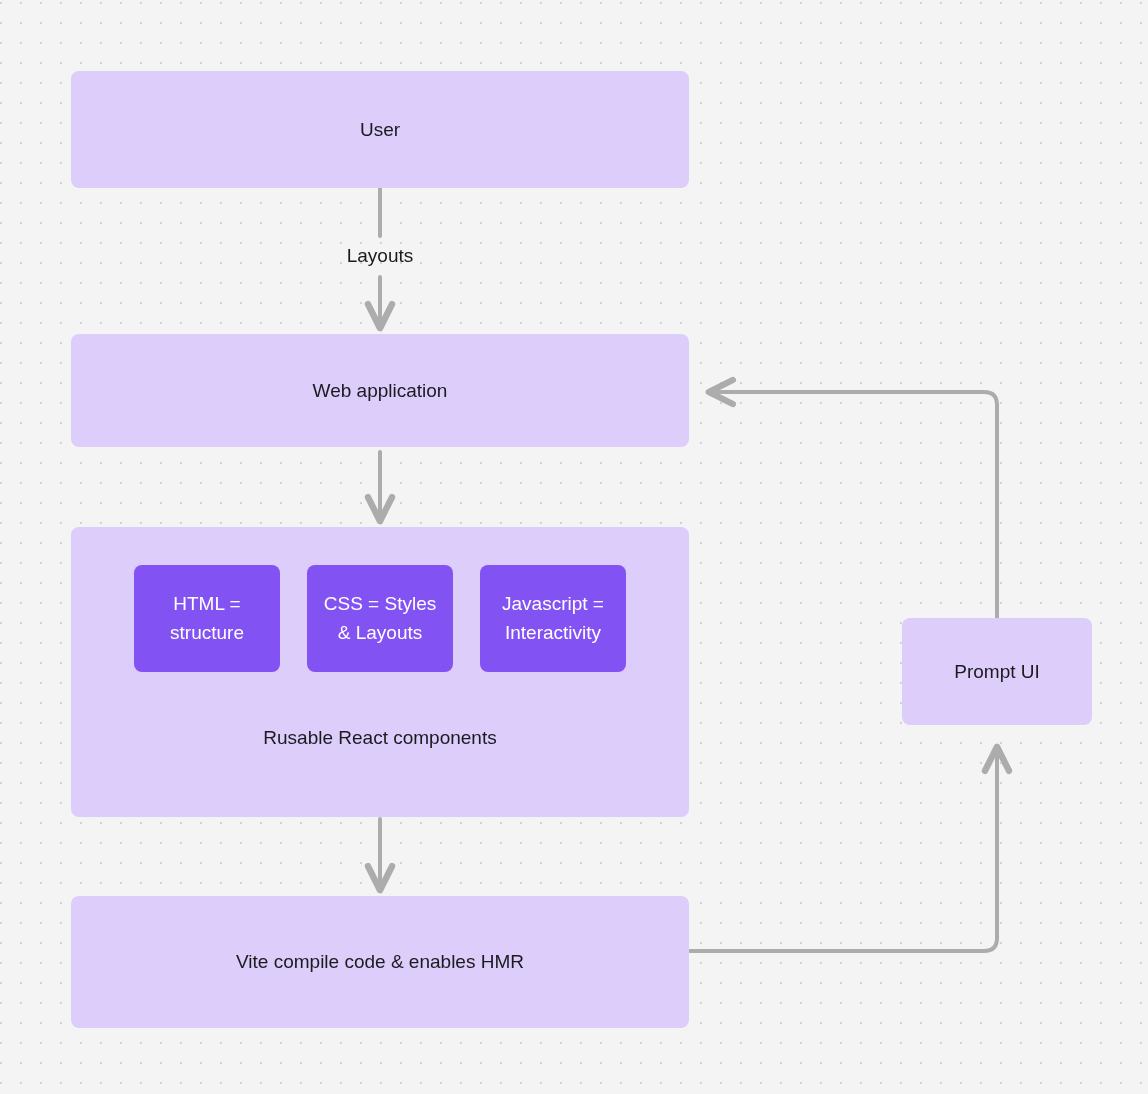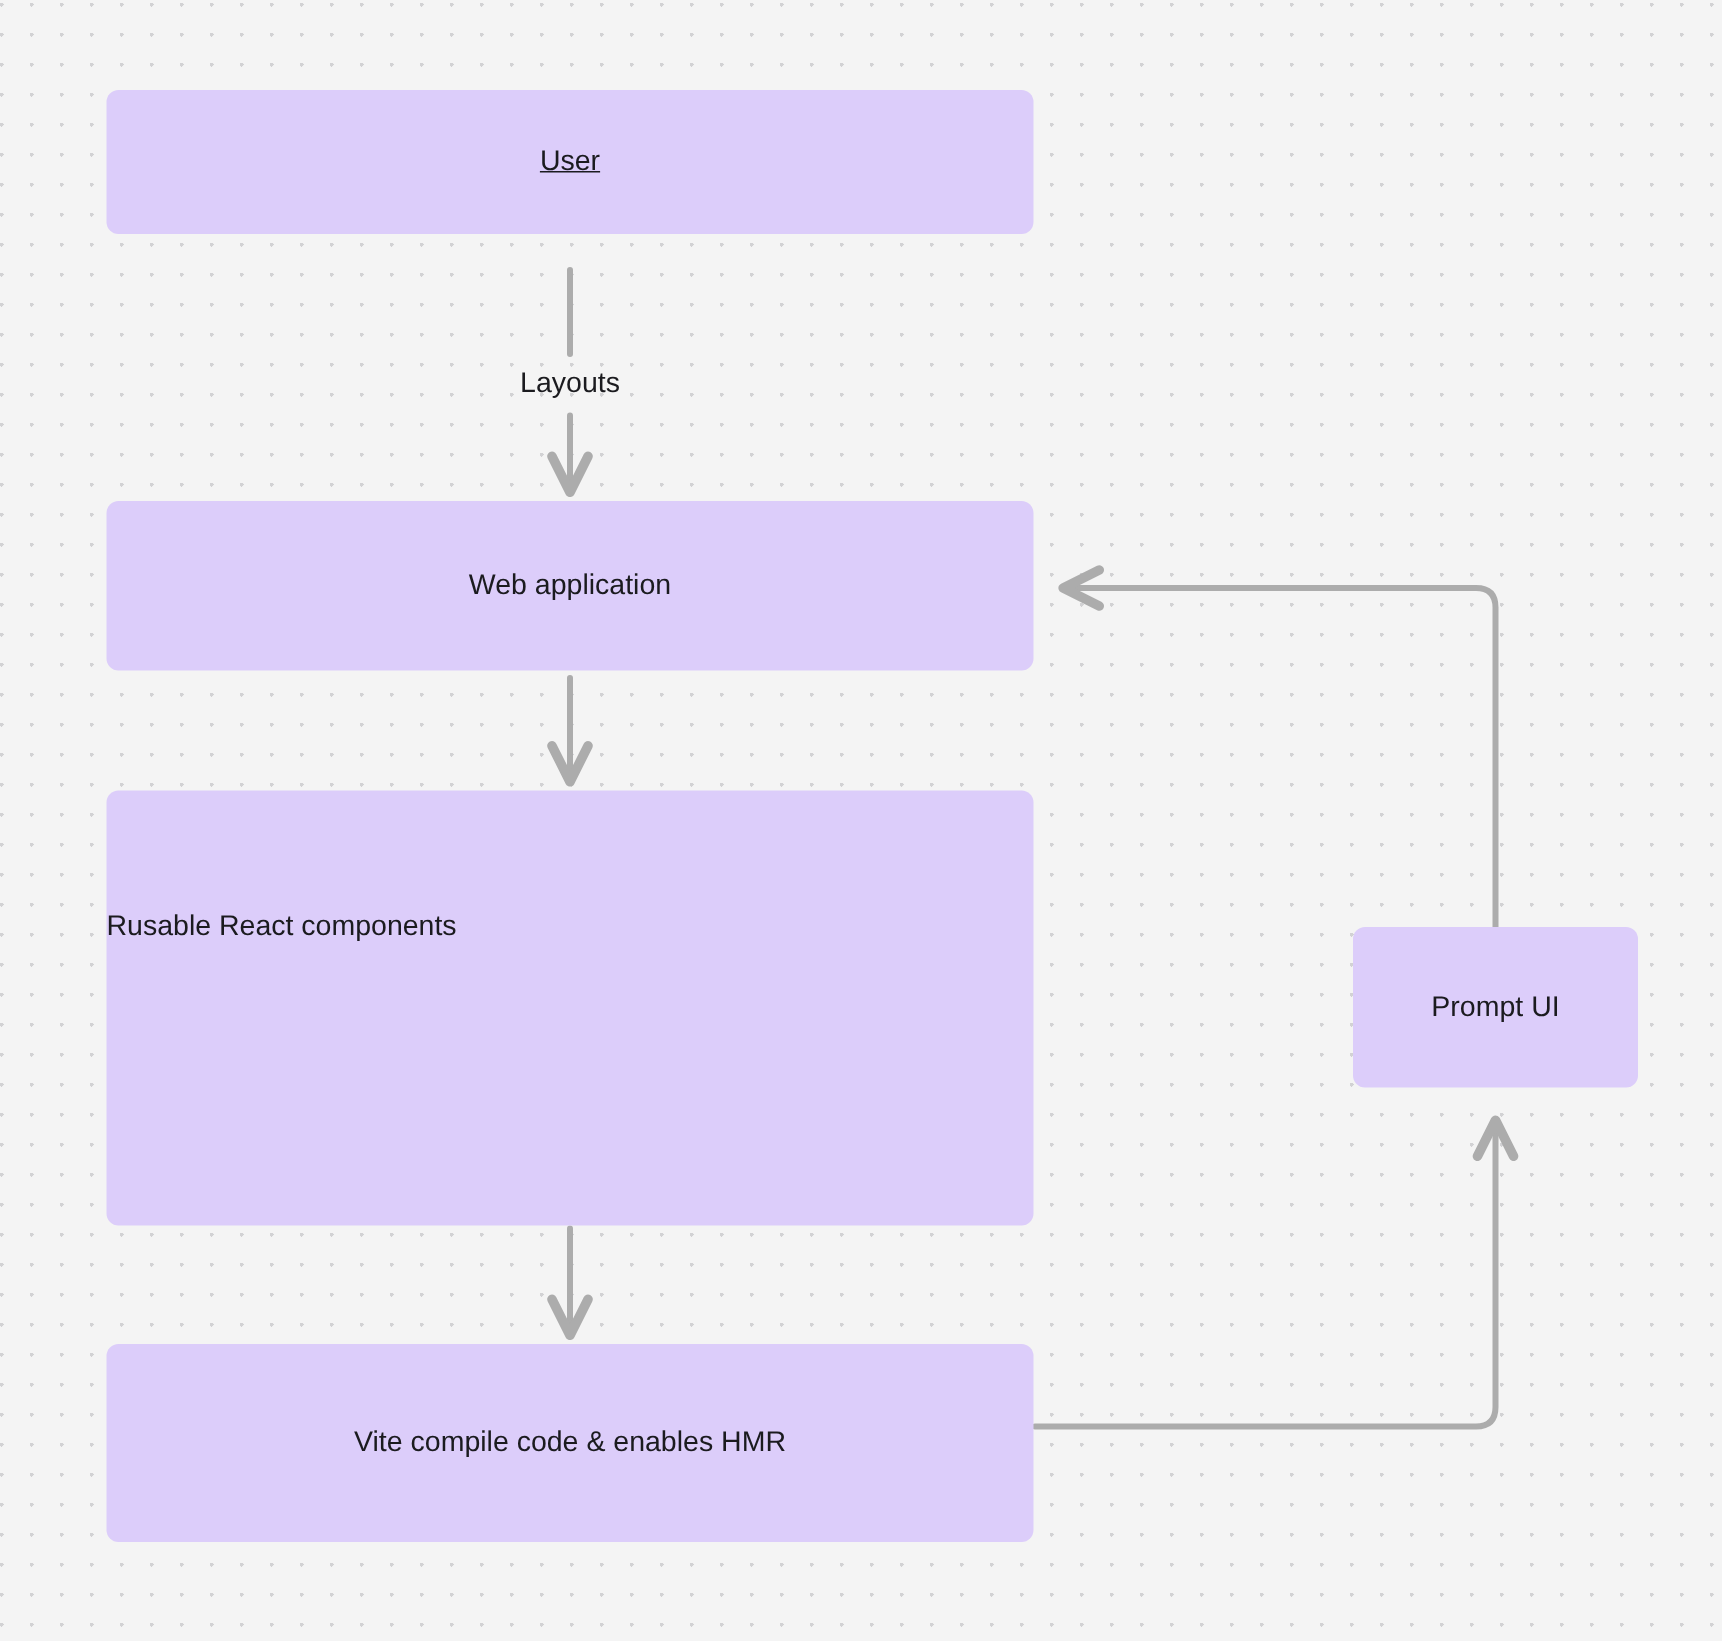--- a/index.html
+++ b/index.html
@@ -30,21 +30,21 @@
     background: #dccdfa;
     border-radius: 8px;
     display: flex;
     align-items: center;
     justify-content: center;
     color: #1b1b1f;
     font-size: 19px;
     line-height: 1.35;
     text-align: center;
   }
-  .node-user        { left: 71px;  top: 60px;  width: 618px; height: 96px; text-decoration: underline; }
+  .node-user        { left: 71px;  top: 71px;  width: 618px; height: 117px; }
   .node-webapp      { left: 71px;  top: 334px; width: 618px; height: 113px; }
   .node-components  { left: 71px;  top: 527px; width: 618px; height: 290px; }
   .node-vite        { left: 71px;  top: 896px; width: 618px; height: 132px; }
   .node-render      { left: 902px; top: 618px; width: 190px; height: 107px; }
 
   .node-components {
     display: block;
     padding-top: 38px;
   }
   .sub-row {
@@ -60,22 +60,22 @@
     height: 107px;
     display: flex;
     align-items: center;
     justify-content: center;
     text-align: center;
     font-size: 19px;
     line-height: 1.5;
     padding: 0 6px;
   }
   .components-caption {
-    margin-top: 40px;
-    text-align: left;
+    margin-top: 53px;
+    text-align: center;
     font-size: 19px;
     color: #1b1b1f;
   }
   .edge-label {
     position: absolute;
     font-size: 19px;
     color: #1b1b1f;
     background: transparent;
     white-space: nowrap;
     text-align: center;
@@ -111,20 +111,40 @@
     <span>User</span>
   </div>
 
   <div class="edge-label edge-label-prompt">Layouts</div>
 
   <div class="node node-webapp">
     <span>Web application</span>
   </div>
 
   <div class="node node-components">
+    <div class="sub-row">
+      <div class="subnode">
+        <span>
+          <span>HTML =</span><br>
+          <span>structure</span>
+        </span>
+      </div>
+      <div class="subnode">
+        <span>
+          <span>CSS = Styles</span><br>
+          <span>&amp; Layouts</span>
+        </span>
+      </div>
+      <div class="subnode">
+        <span>
+          <span>Javascript =</span><br>
+          <span>Interactivity</span>
+        </span>
+      </div>
+    </div>
     <div class="components-caption">Rusable React components</div>
   </div>
 
   <div class="node node-vite">
     <span>Vite compile code &amp; enables HMR</span>
   </div>
 
   <div class="node node-render">
     <span>Prompt UI</span>
   </div>

